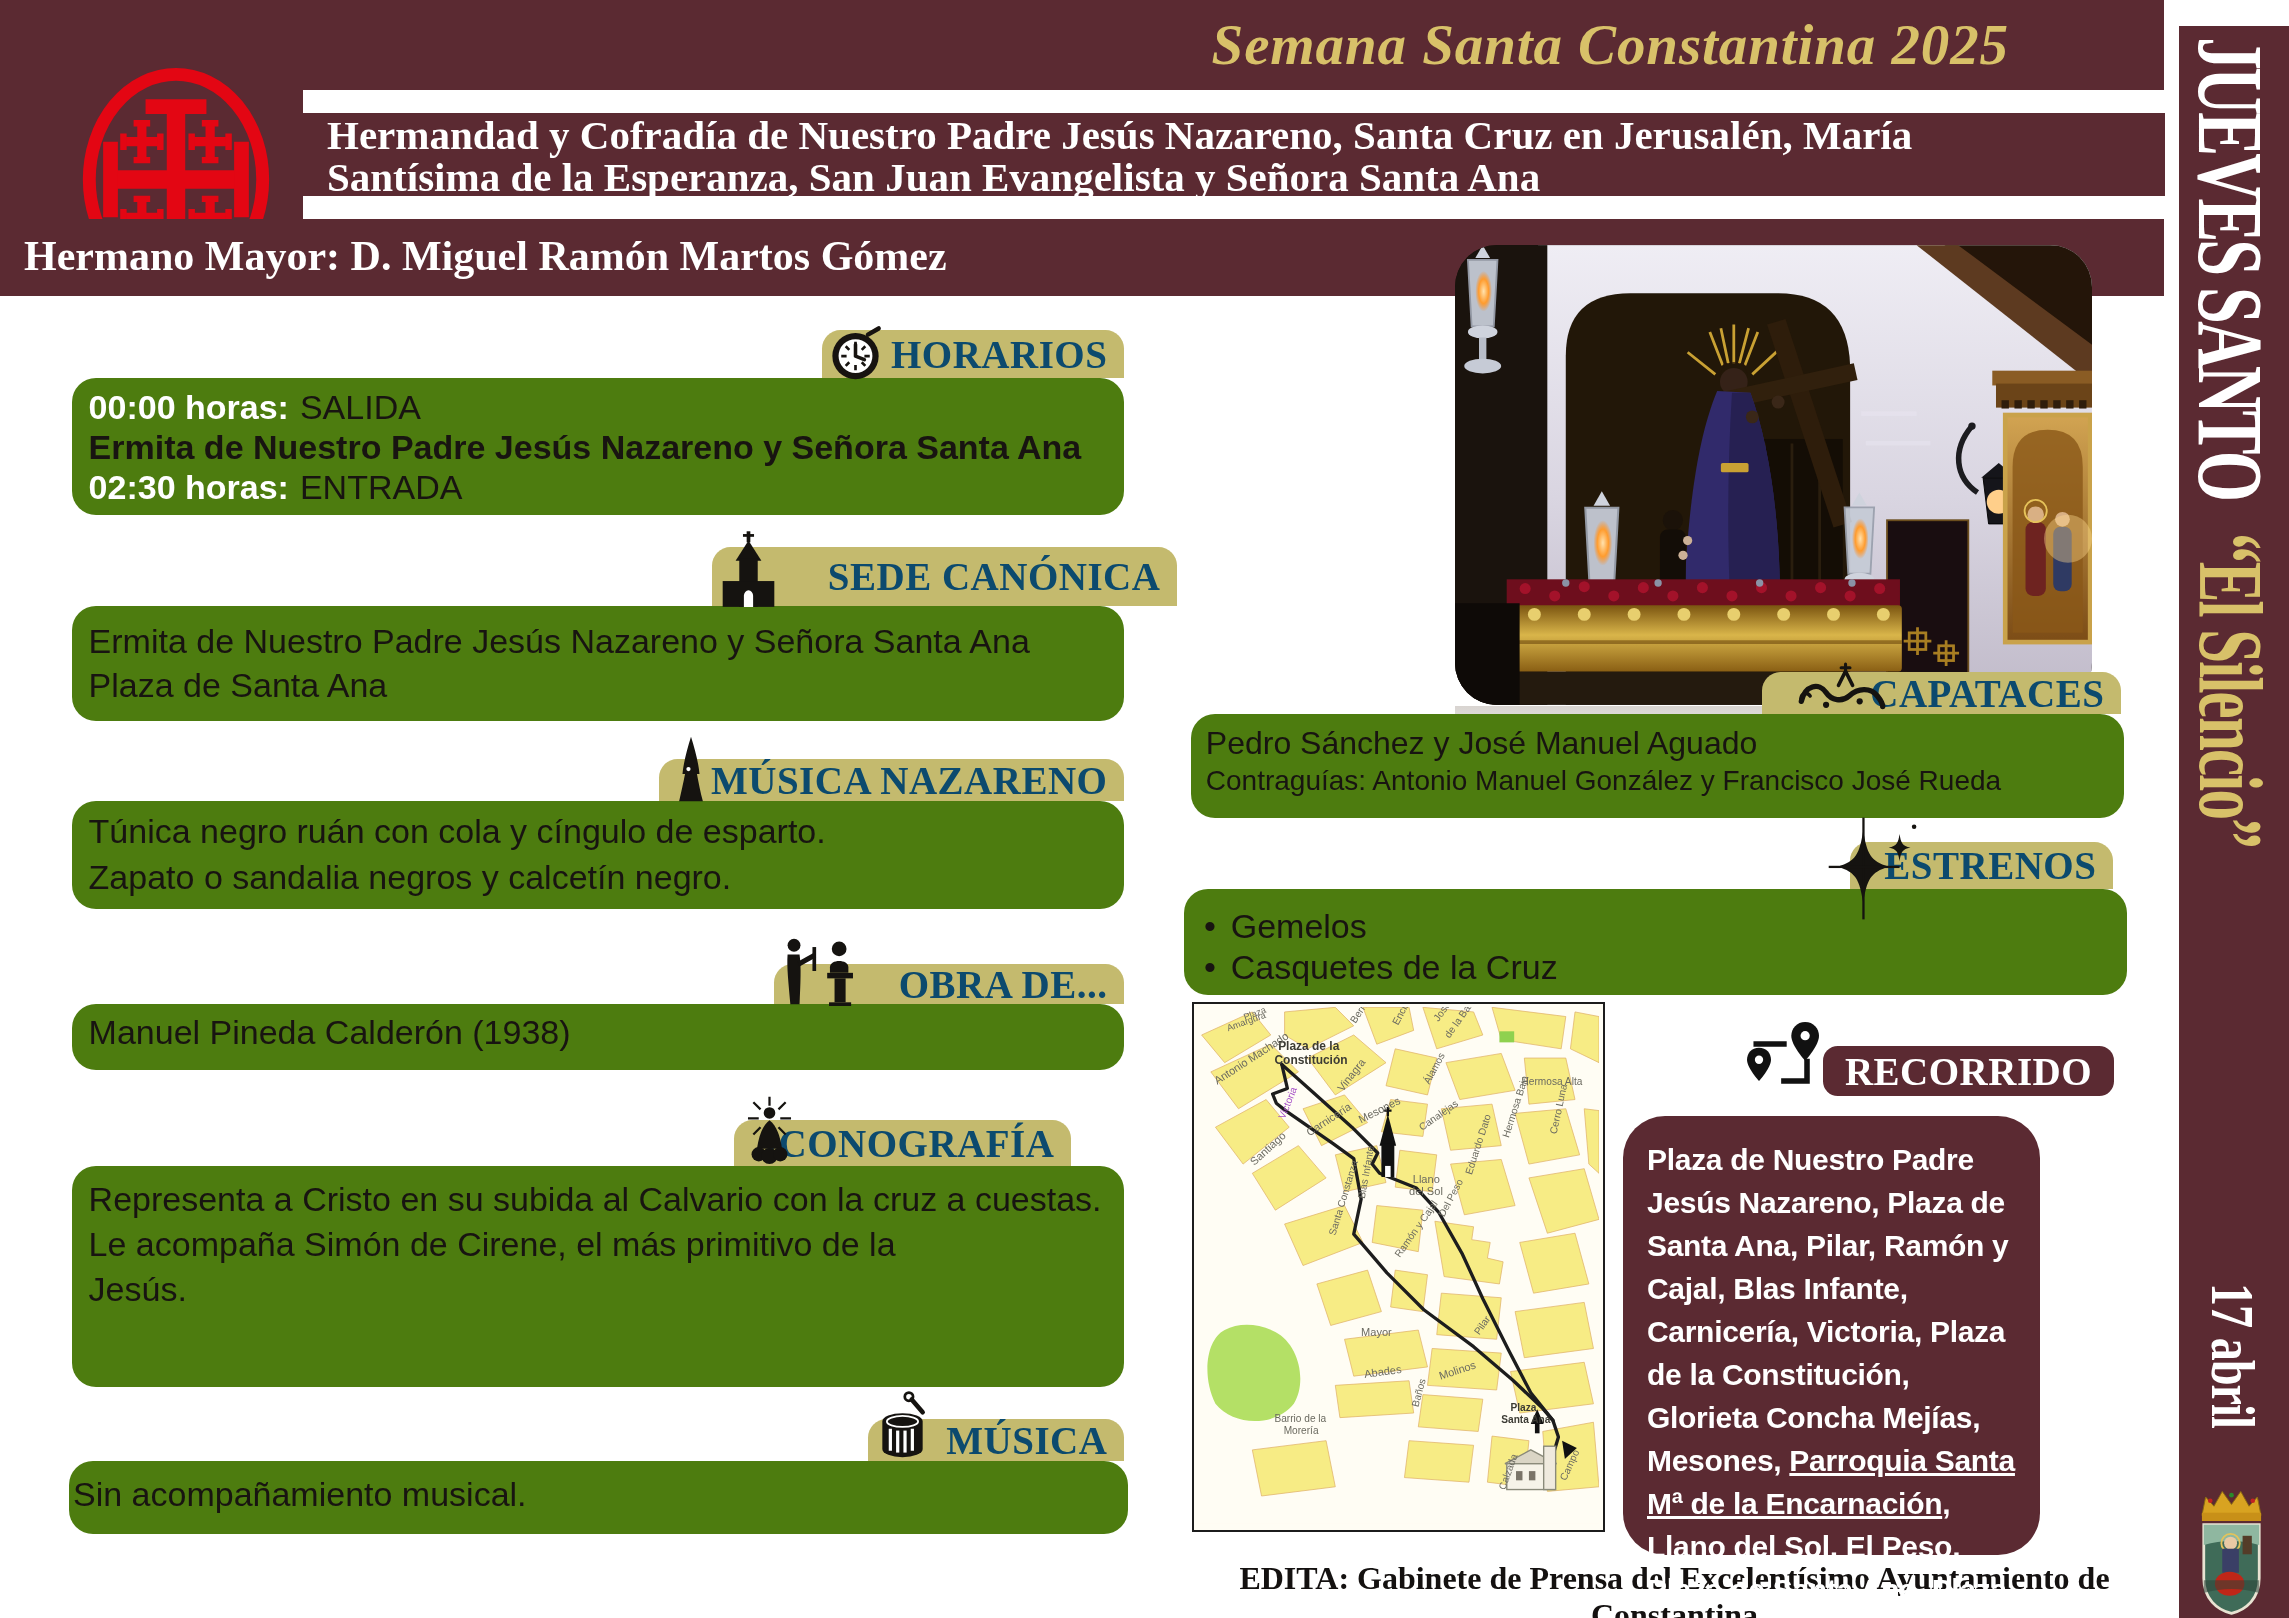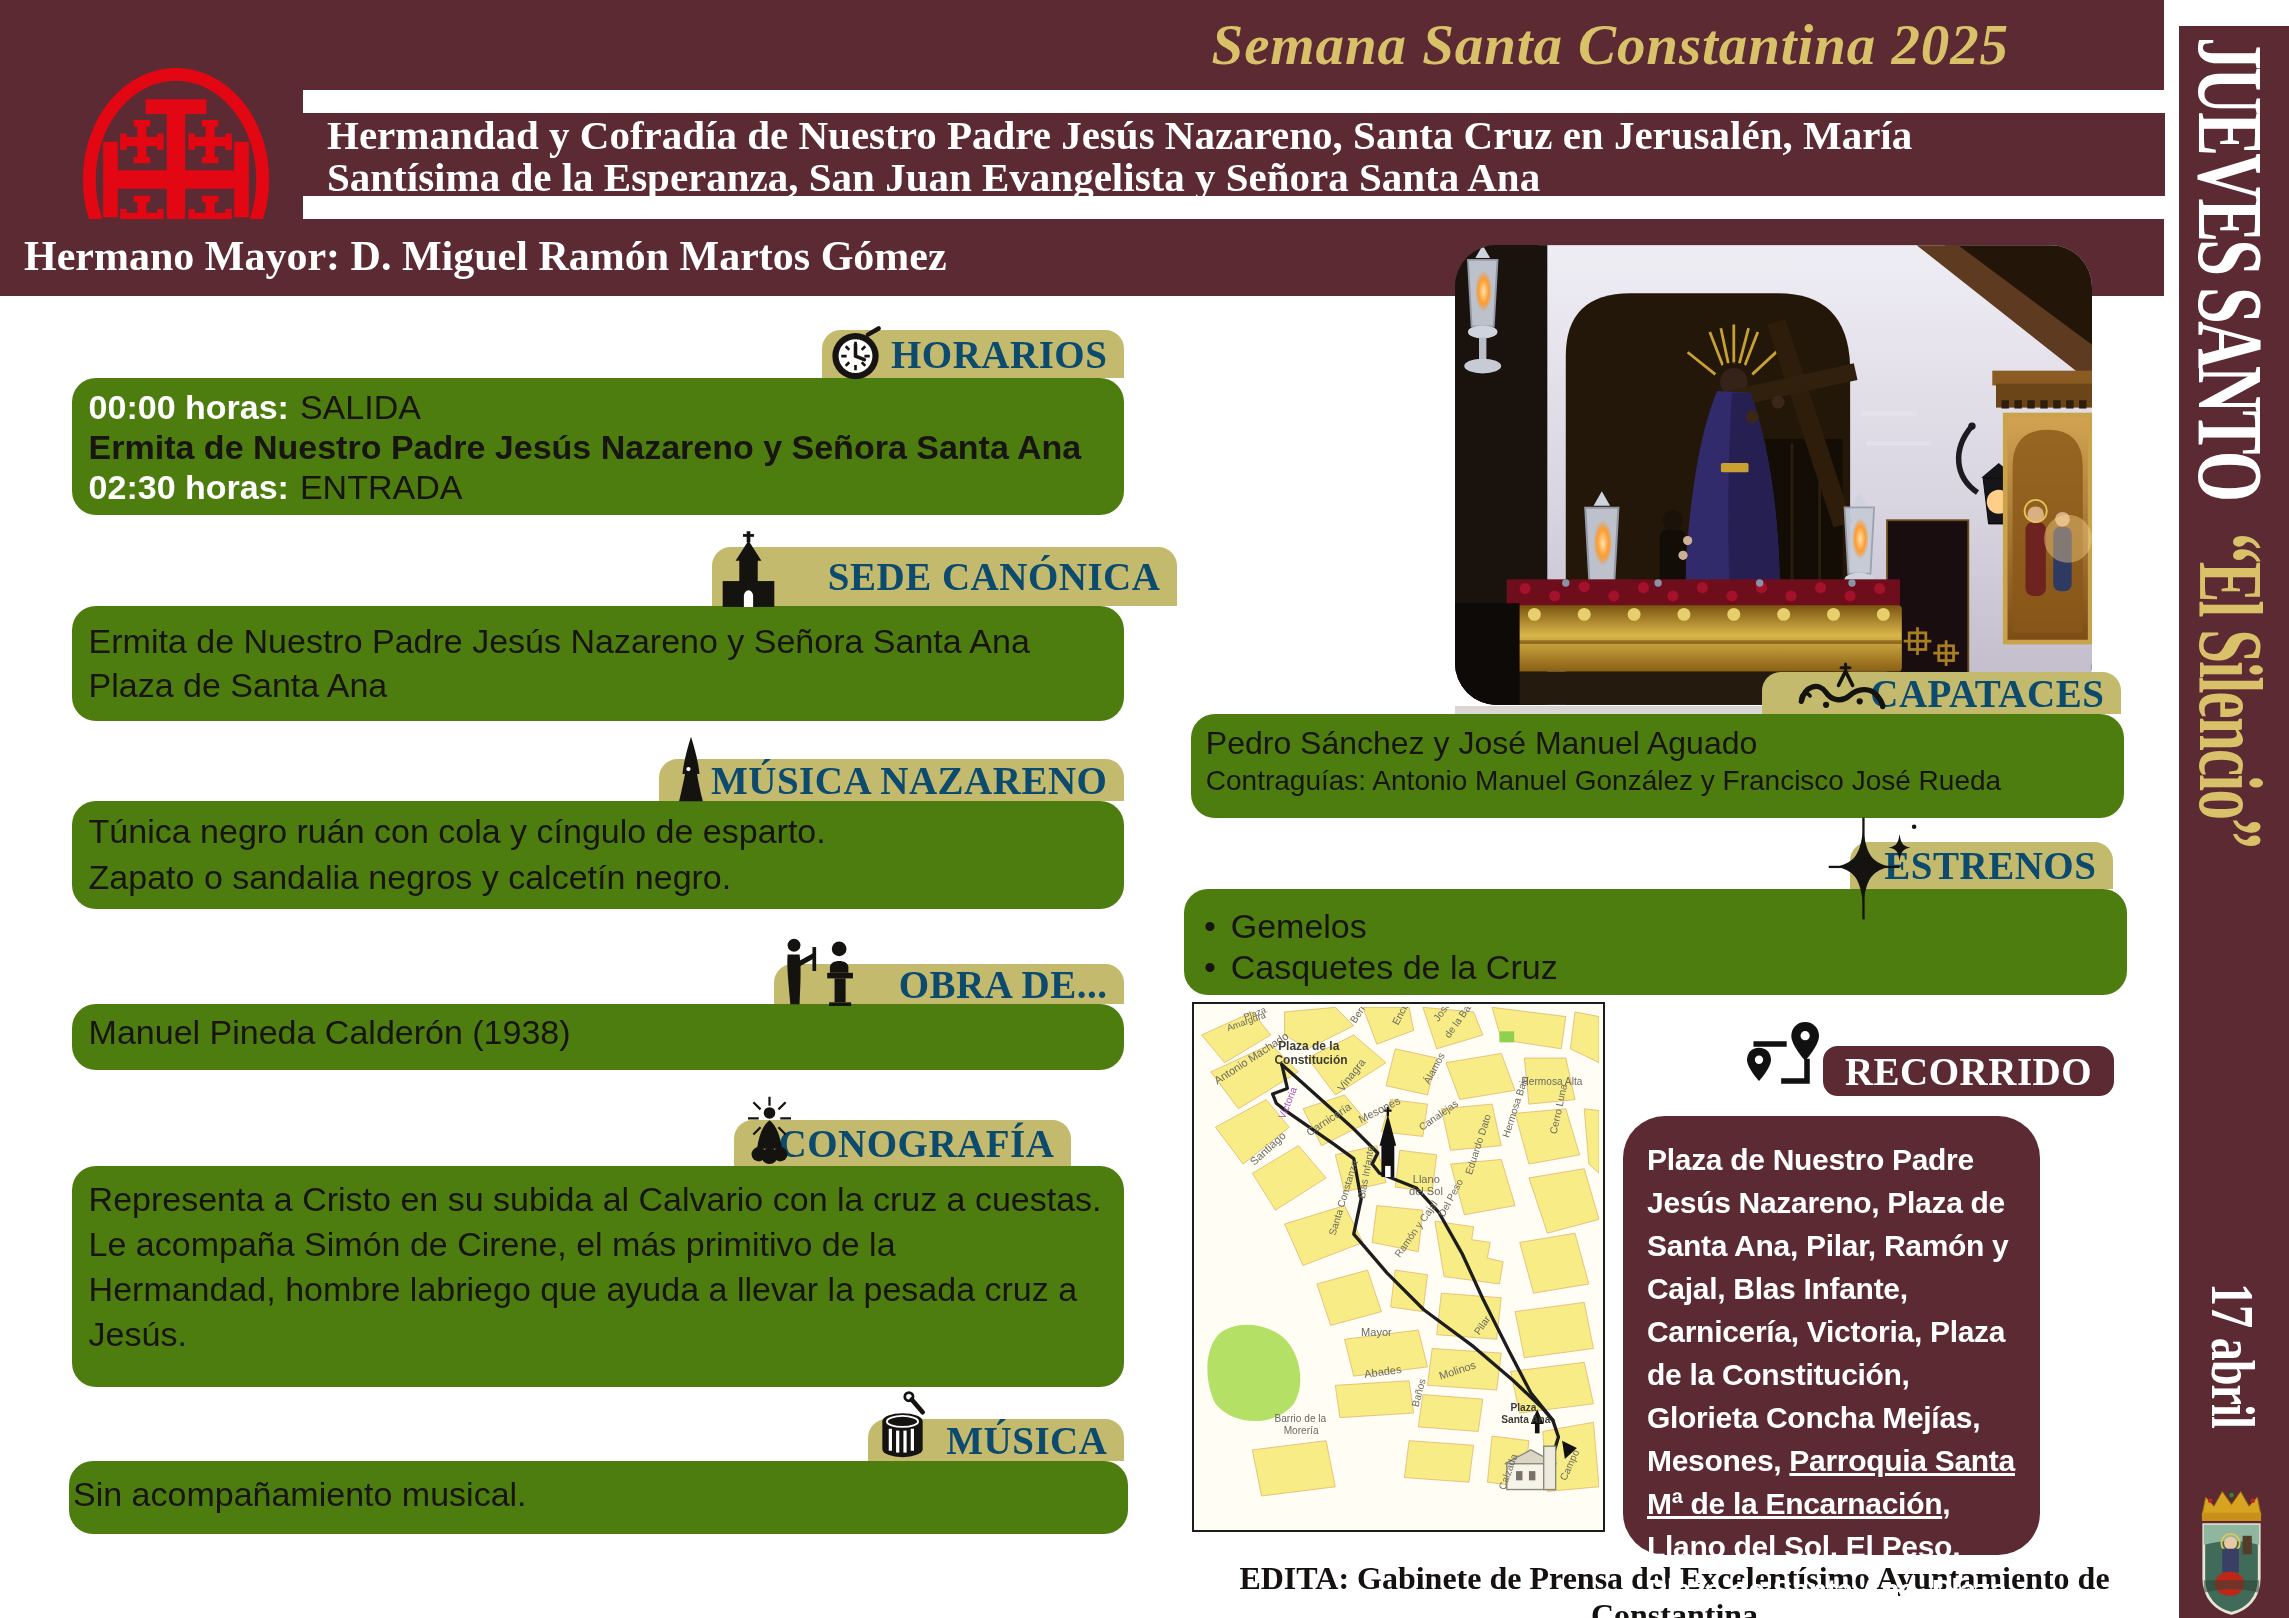--- a/index.html
+++ b/index.html
@@ -327,21 +327,20 @@
     <circle cx="22" cy="66" r="8" fill="#151310"></circle>
       <circle cx="34" cy="68" r="9" fill="#151310"></circle>
       <circle cx="46" cy="66" r="8" fill="#151310"></circle>
   </svg>
   <div class="abs tab" style="left:734px;top:1120px;width:337px;height:46px;">
     <span class="tabtitle">ICONOGRAFÍA</span>
   </div>
   <div class="abs kbox" style="left:72px;top:1166px;width:1052px;height:221px;padding:11px 0 0 16.6px;line-height:45px;">
       <div class="bline">Representa a Cristo en su subida al Calvario con la cruz a cuestas.</div>
       <div class="bline">Le acompaña Simón de Cirene, el más primitivo de la</div>
-      <div class="bline">Hermandad, hombre labriego que ayuda a llevar la pesada cruz a</div>
       <div class="bline">Jesús.</div>
     </div>
 
   <svg class="abs icon" style="left:875px;top:1390px;" width="55" height="72" viewBox="0 0 60 78">
     <circle cx="37" cy="7" r="4.5" fill="none" stroke="#151310" stroke-width="3"></circle>
     <path d="M40 10 L52 24" stroke="#151310" stroke-width="5" stroke-linecap="round"></path>
     <path d="M8 34 a22 9 0 0 1 44 0 v30 a22 9 0 0 1 -44 0 Z" fill="#151310"></path>
     <ellipse cx="30" cy="34" rx="17" ry="6" fill="none" stroke="#ffffff" stroke-width="2"></ellipse>
     <g fill="#ffffff">
         <rect x="15" y="42" width="3.5" height="24"></rect>

